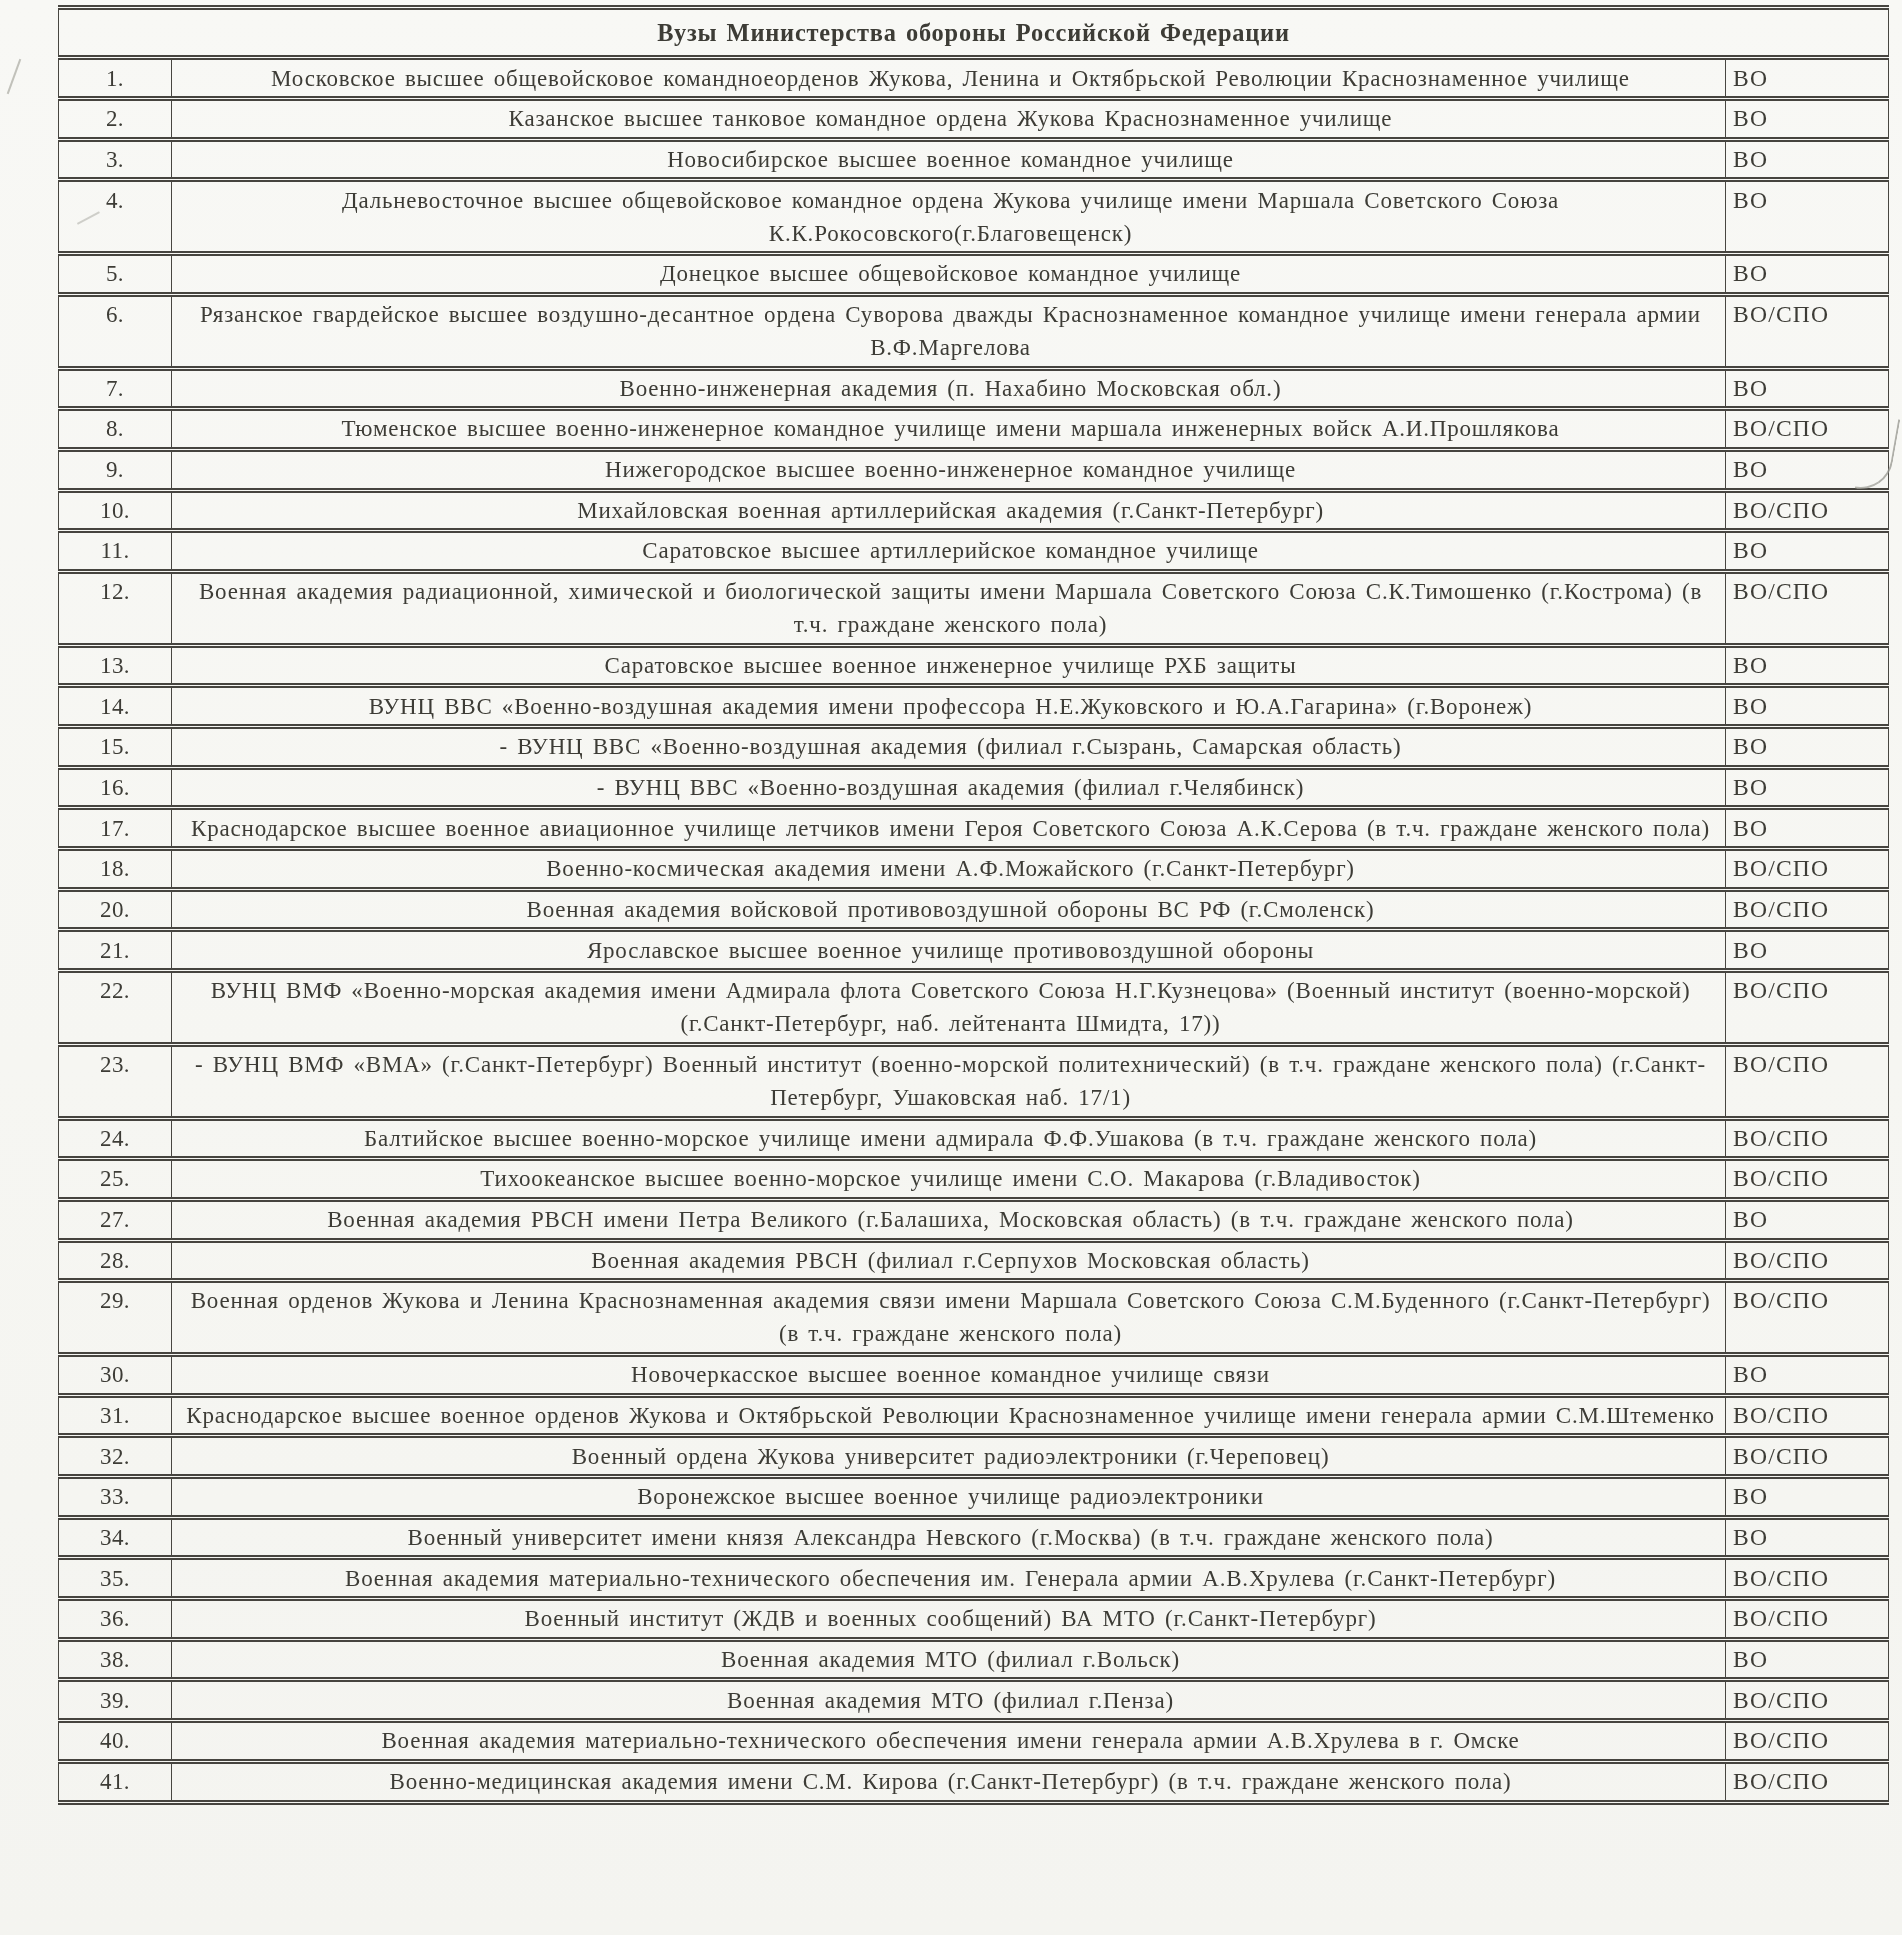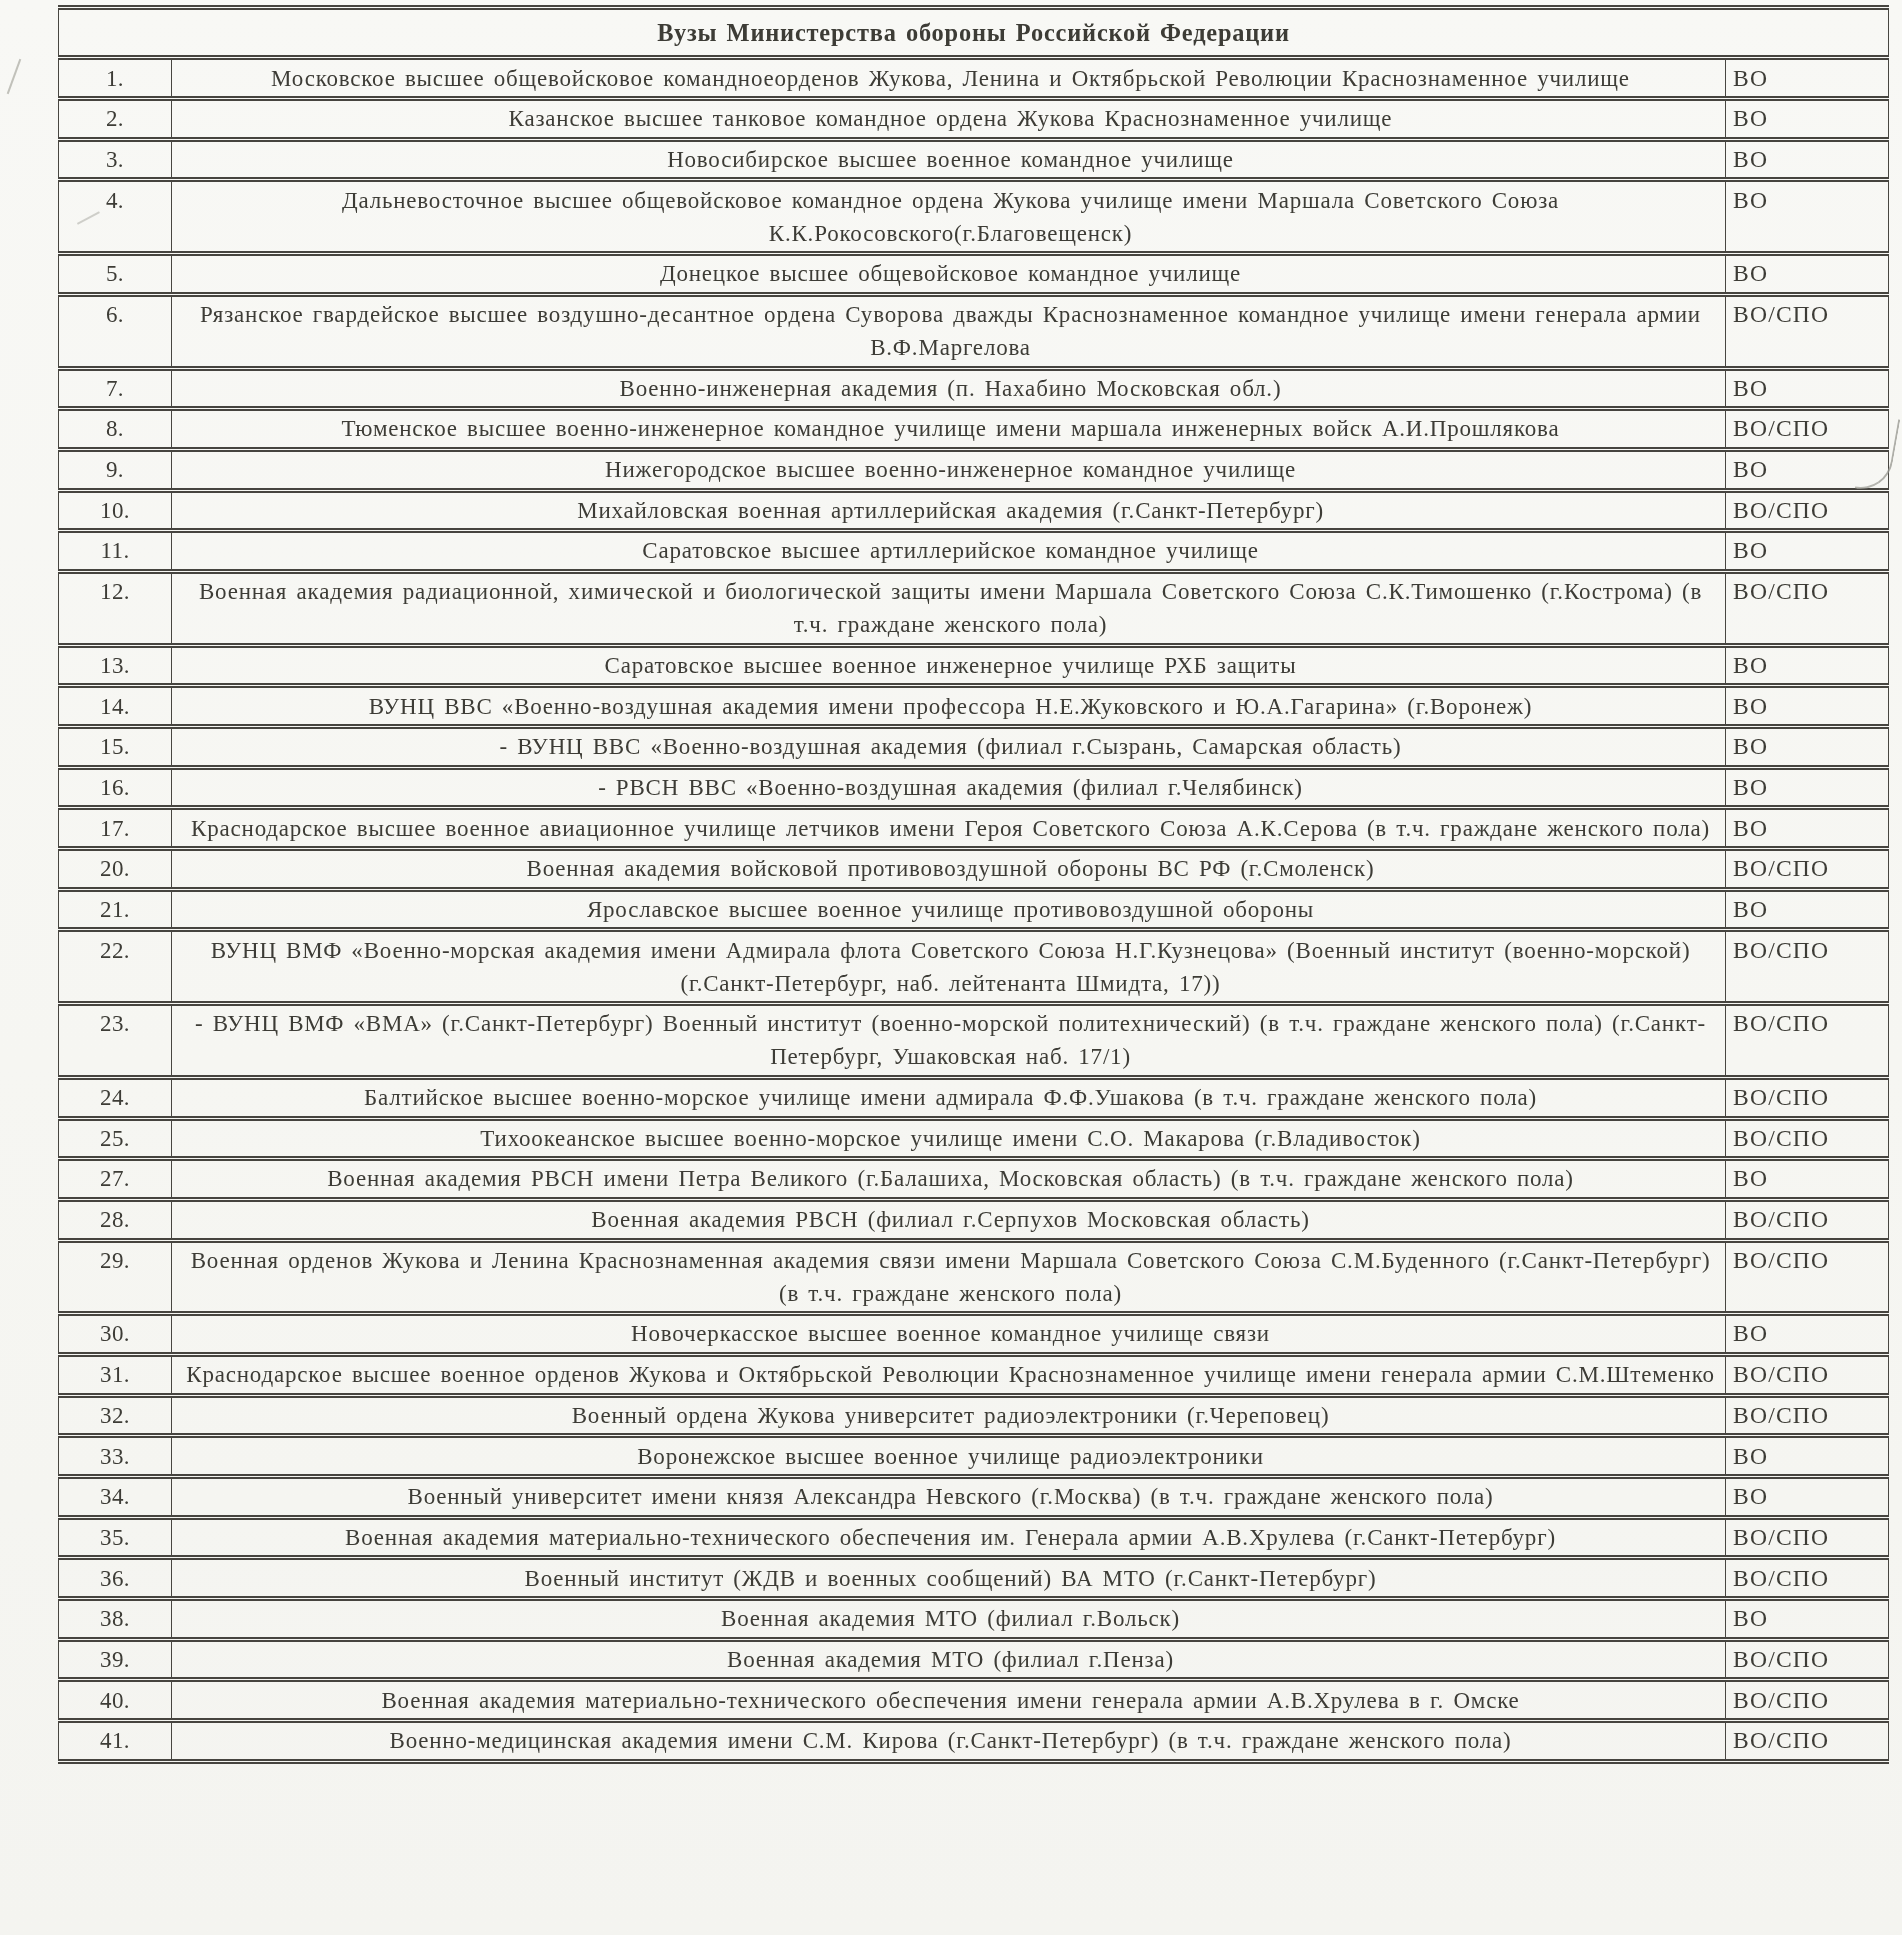--- a/index.html
+++ b/index.html
@@ -179,27 +179,32 @@
             <td class="name-cell">ВУНЦ ВВС «Военно-воздушная академия имени профессора Н.Е.Жуковского и Ю.А.Гагарина» (г.Воронеж)</td>
             <td class="lvl-cell">ВО</td>
           </tr>
           <tr>
             <td class="num-cell">15.</td>
             <td class="name-cell">- ВУНЦ ВВС «Военно-воздушная академия (филиал г.Сызрань, Самарская область)</td>
             <td class="lvl-cell">ВО</td>
           </tr>
           <tr>
             <td class="num-cell">16.</td>
-            <td class="name-cell">- РВСН ВВС «Военно-воздушная академия (филиал г.Челябинск)</td>
+            <td class="name-cell">- ВУНЦ ВВС «Военно-воздушная академия (филиал г.Челябинск)</td>
             <td class="lvl-cell">ВО</td>
           </tr>
           <tr>
             <td class="num-cell">17.</td>
             <td class="name-cell">Краснодарское высшее военное авиационное училище летчиков имени Героя Советского Союза А.К.Серова (в т.ч. граждане женского пола)</td>
             <td class="lvl-cell">ВО</td>
+          </tr>
+          <tr>
+            <td class="num-cell">18.</td>
+            <td class="name-cell">Военно-космическая академия имени А.Ф.Можайского (г.Санкт-Петербург)</td>
+            <td class="lvl-cell">ВО/СПО</td>
           </tr>
           <tr>
             <td class="num-cell">20.</td>
             <td class="name-cell">Военная академия войсковой противовоздушной обороны ВС РФ (г.Смоленск)</td>
             <td class="lvl-cell">ВО/СПО</td>
           </tr>
           <tr>
             <td class="num-cell">21.</td>
             <td class="name-cell">Ярославское высшее военное училище противовоздушной обороны</td>
             <td class="lvl-cell">ВО</td>

